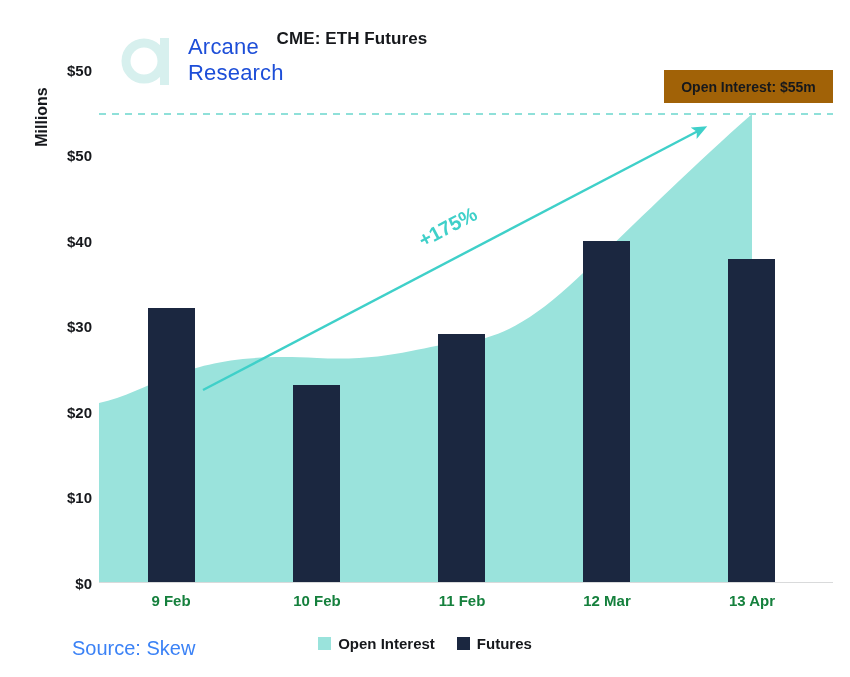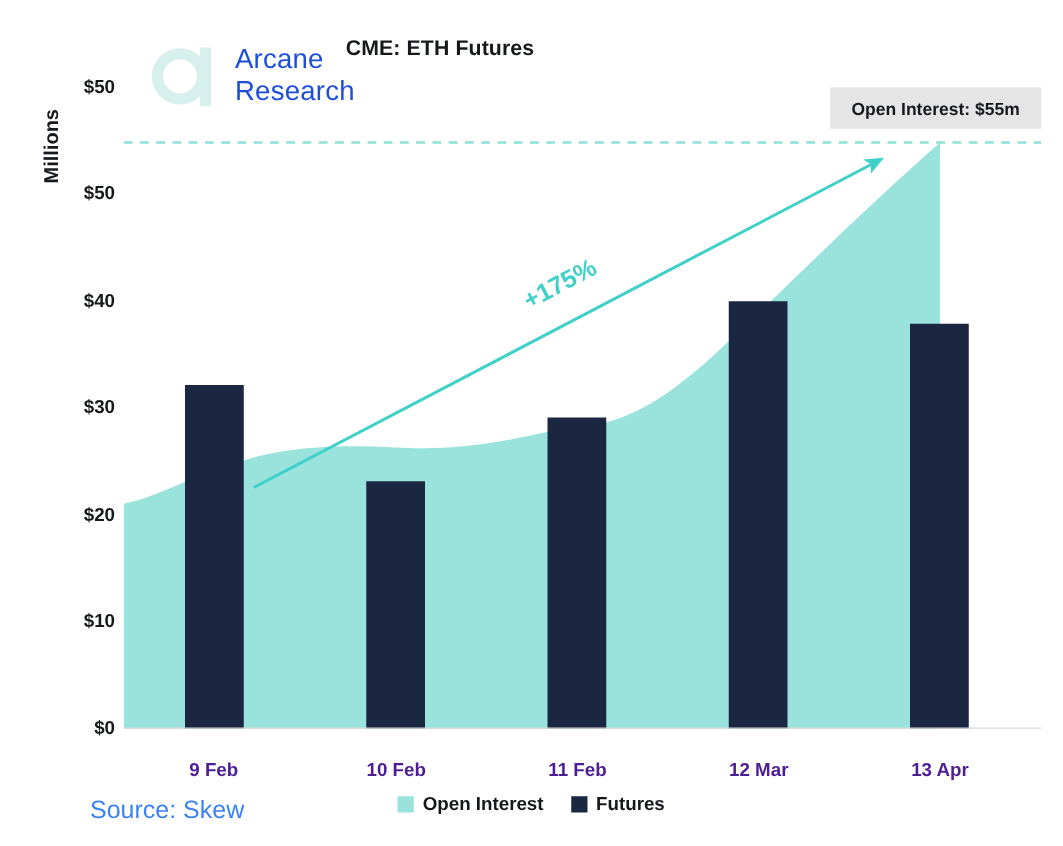--- a/index.html
+++ b/index.html
@@ -93,36 +93,36 @@
     left: 99px;
     top: 60px;
     width: 734px;
     height: 523px;
   }
   .plot svg { display: block; }
 
   
   .xtick {
     position: absolute;
-    top: 608px;
+    top: 592px;
     width: 120px;
     text-align: center;
     font-size: 15px;
     font-weight: bold;
-    color: #4c1d95;
+    color: #15803d;
   }
 
   
   .callout {
     position: absolute;
     left: 664px;
     top: 70px;
     width: 169px;
     height: 33px;
-    background: #e5e5e5;
+    background: #a16207;
     display: flex;
     align-items: center;
     justify-content: center;
     font-size: 14px;
     font-weight: bold;
     color: #16181c;
   }
 
   
   .source {

